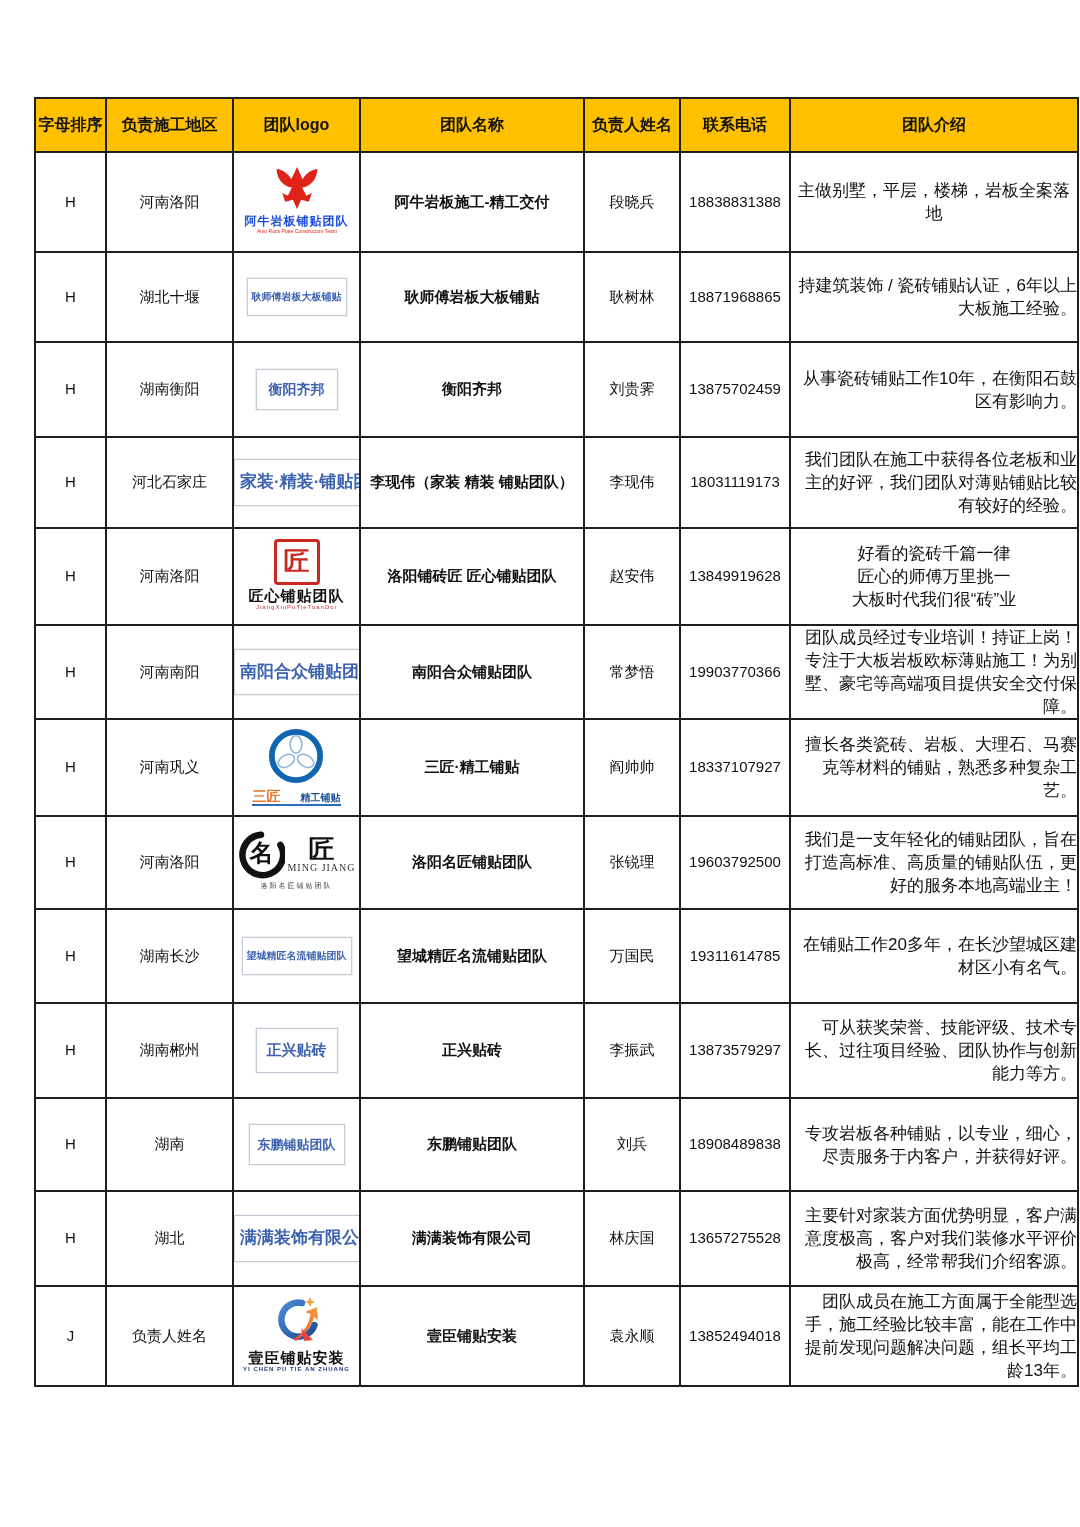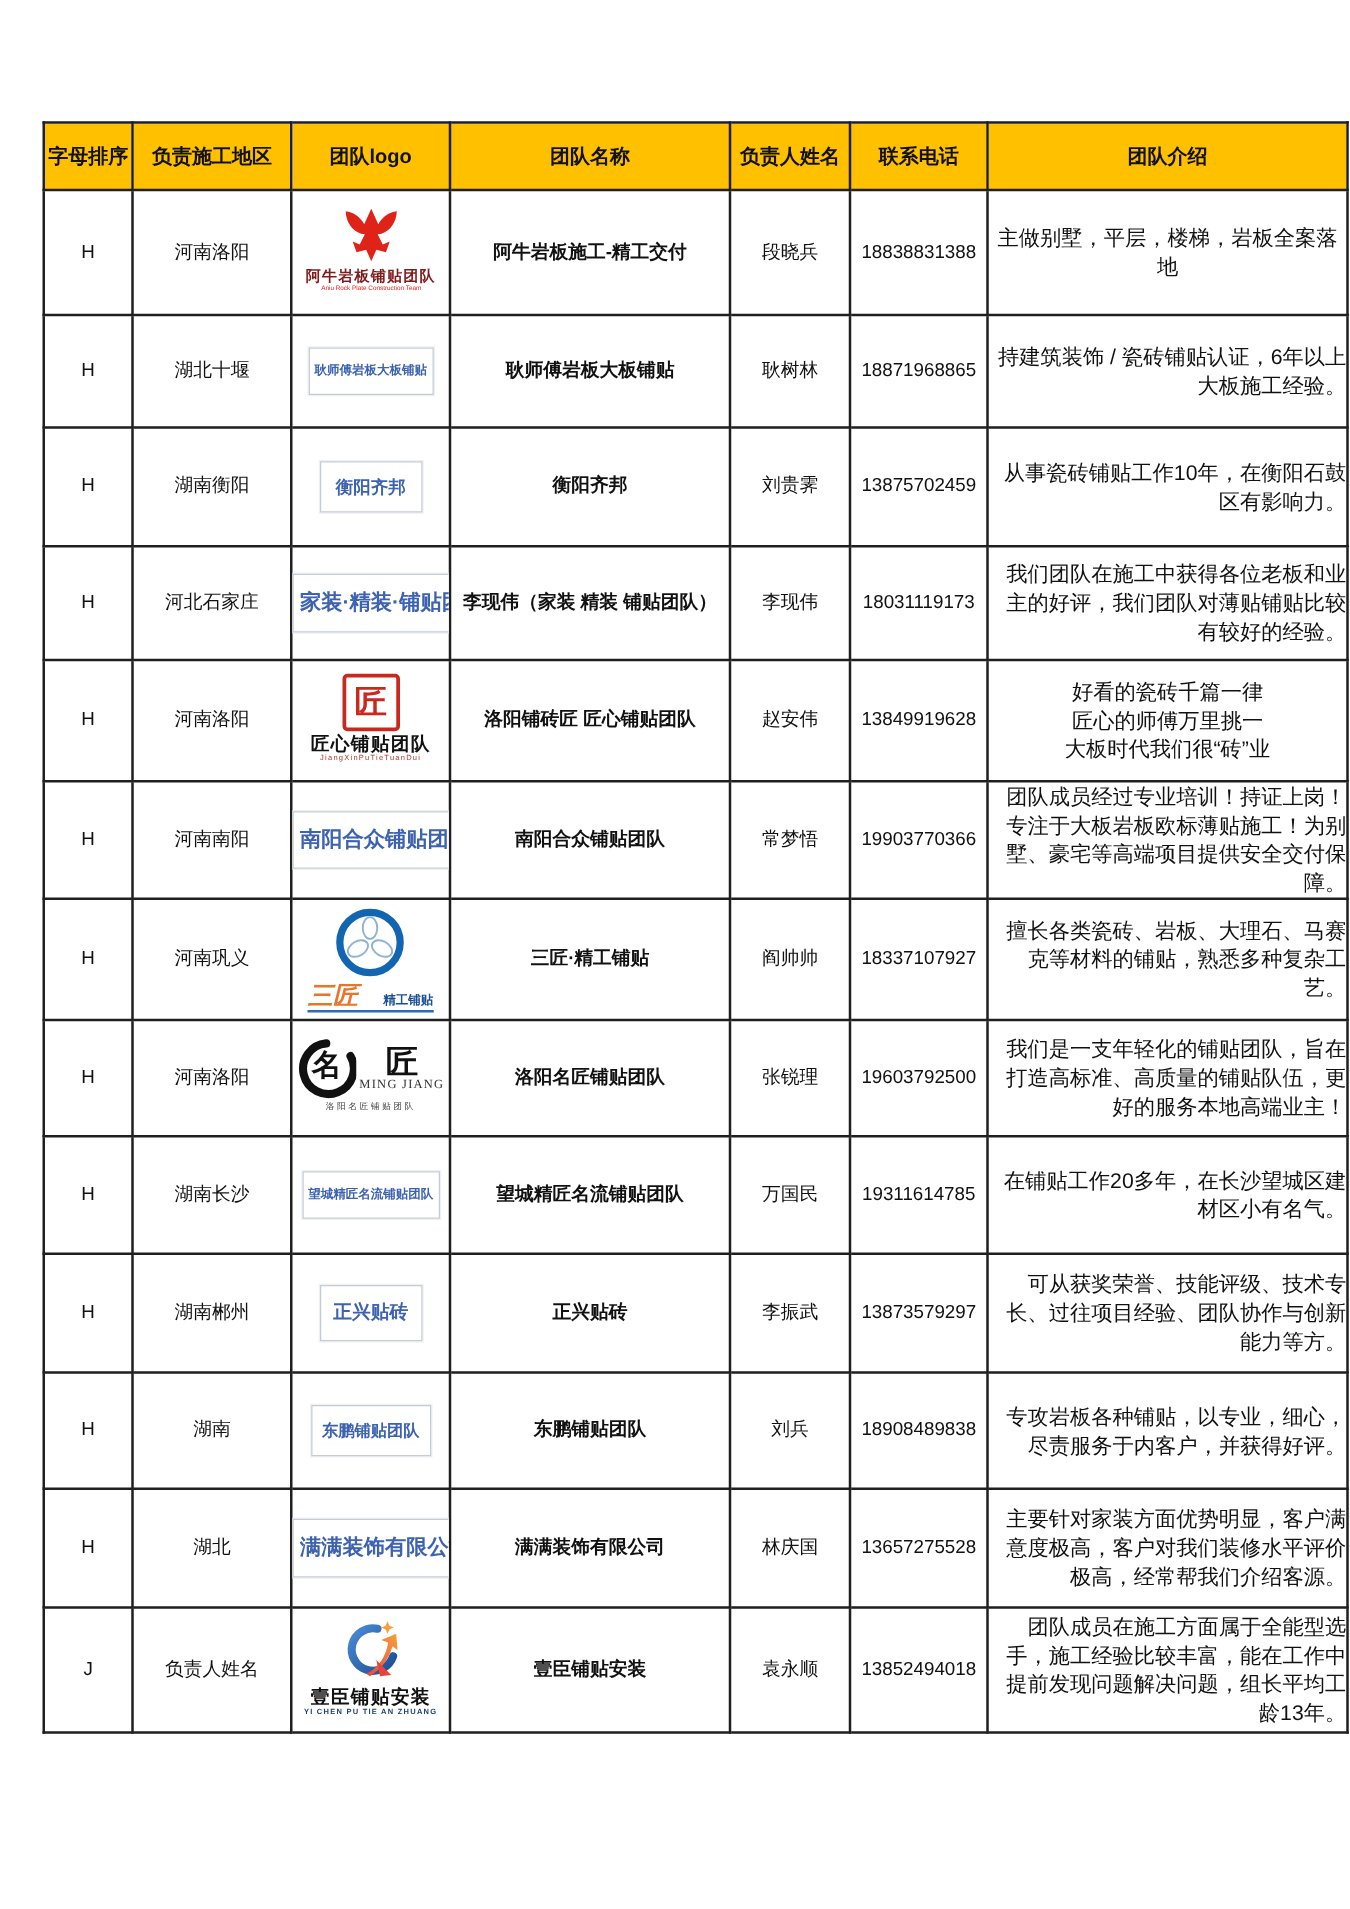--- a/index.html
+++ b/index.html
@@ -38,37 +38,37 @@
     vertical-align:middle; white-space:nowrap;
   }
   .fs10 { font-size:10px; padding:11px 4px; }
   .fs11 { font-size:17px; padding:11px 5px; }
   .fs13 { font-size:13px; padding:11px 8px; }
   .fs14 { font-size:14px; padding:10px 12px; }
   .fs15 { font-size:15px; padding:11px 10px; }
 
   
   .logo-aniu { display:inline-block; line-height:1.1; }
-  .aniu-title { color:#7f1d1d; font-weight:bold; font-size:12px; letter-spacing:1px; margin-top:1px; }
+  .aniu-title { color:#1d4ed8; font-weight:bold; font-size:12px; letter-spacing:1px; margin-top:1px; }
   .aniu-sub { color:#E02318; font-size:6px; transform:scale(0.85); }
 
   
   .logo-jx { display:inline-block; line-height:1.1; }
   .jx-square {
     width:40px; height:40px; border:3px solid #C8281E; border-radius:4px;
     margin:0 auto 3px auto; display:flex; align-items:center; justify-content:center;
   }
   .jx-square span { color:#C8281E; font-size:26px; font-weight:bold; }
   .jx-title { color:#111; font-weight:bold; font-size:15px; letter-spacing:1px; }
   .jx-sub { color:#b33a30; font-size:6px; letter-spacing:1px; }
 
   
   .logo-sj { display:inline-block; line-height:1; }
   .sj-line { border-bottom:2px solid #2b6cb8; padding-bottom:1px; margin-top:2px; white-space:nowrap; }
-  .sj-brand { color:#E8752B; font-weight:bold; font-style:italic; font-size:20px; }
+  .sj-brand { color:#E8752B; font-weight:bold; font-size:14px; }
   .sj-tag { color:#1a4f94; font-weight:bold; font-size:10px; margin-left:4px;padding-left:12px; }
 
   
   .logo-mj { display:inline-block; line-height:1; }
   .mj-main { display:flex; align-items:center; justify-content:center; }
   .mj-enso { position:relative; width:48px; height:48px; }
   .mj-enso .mj-ming {
     position:absolute; left:12px; top:10px; font-size:24px; font-weight:bold; color:#111;
   }
   .mj-right { margin-left:2px; text-align:center; }

